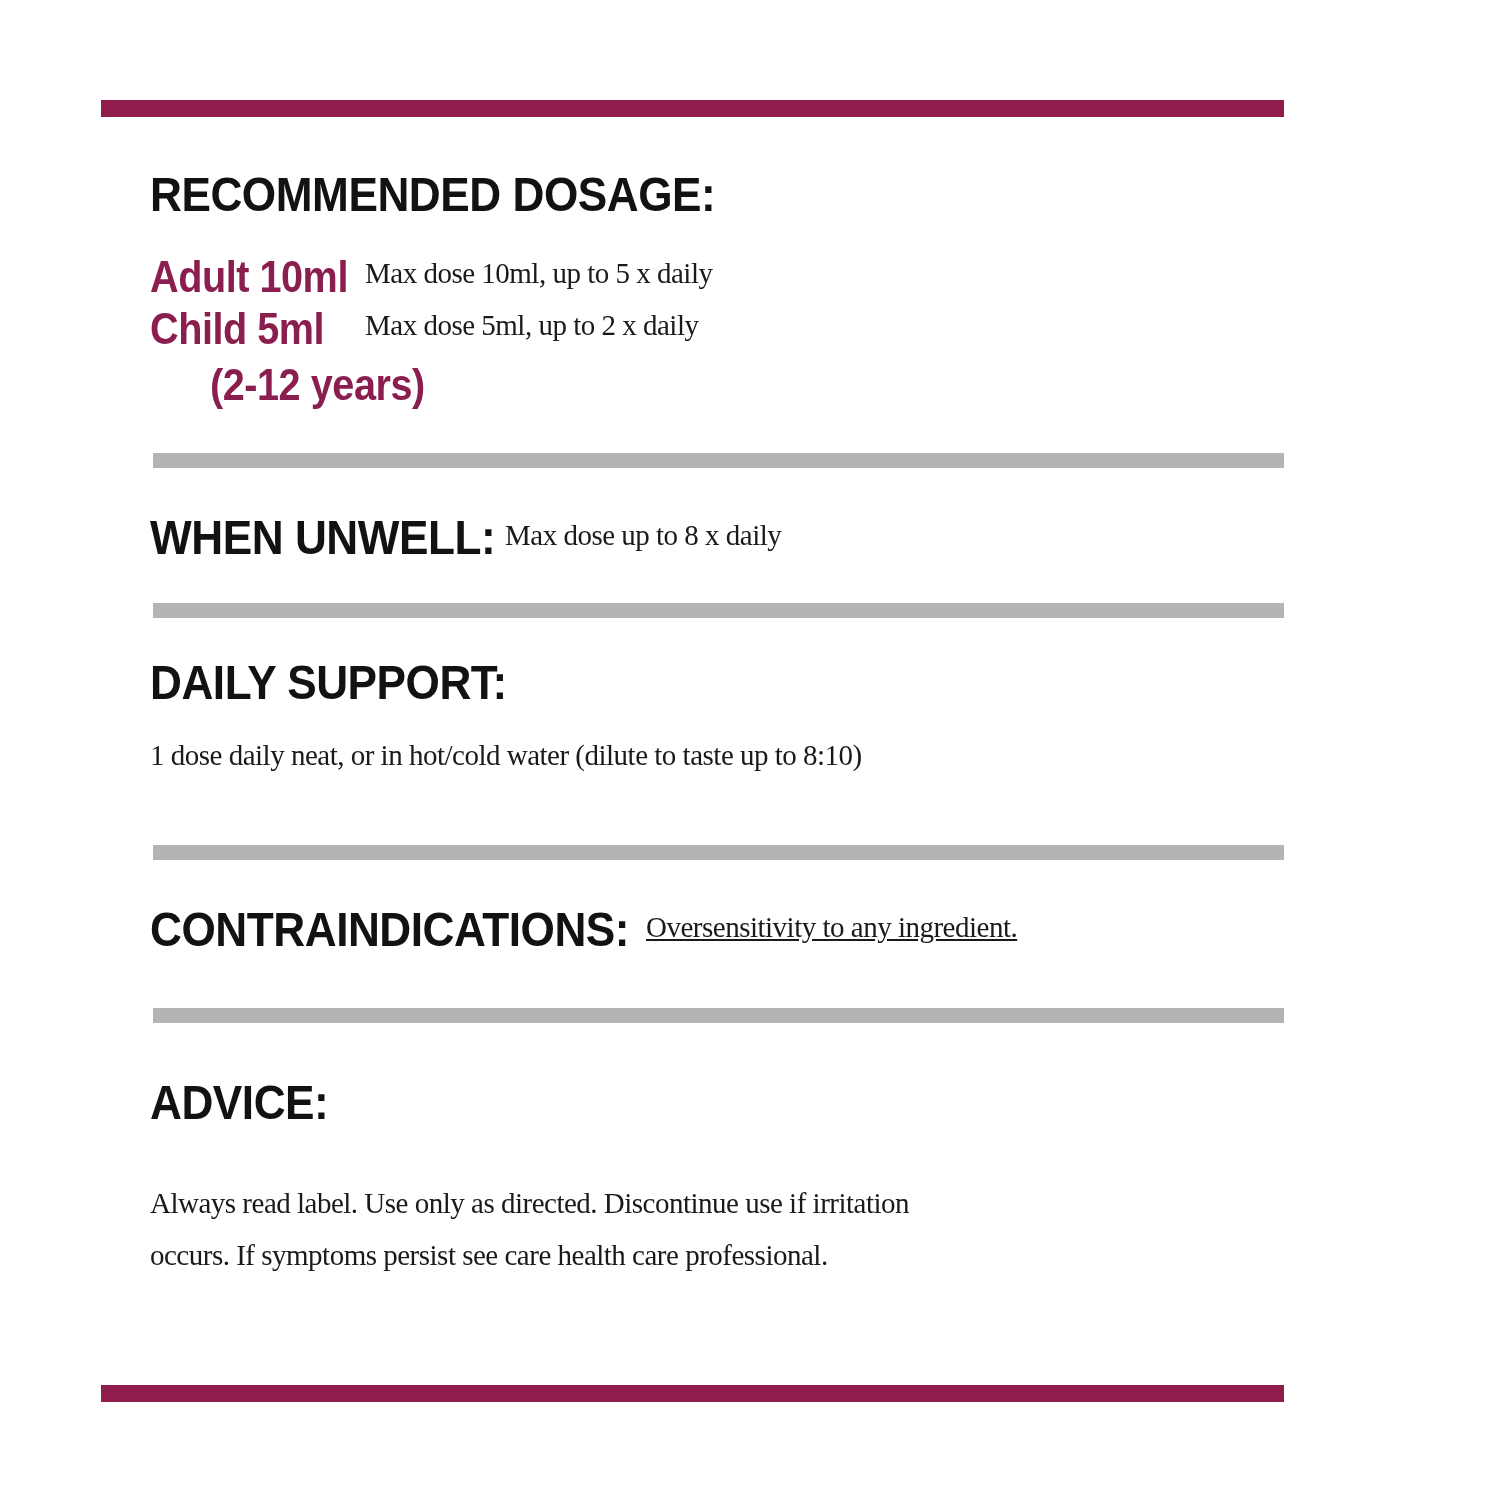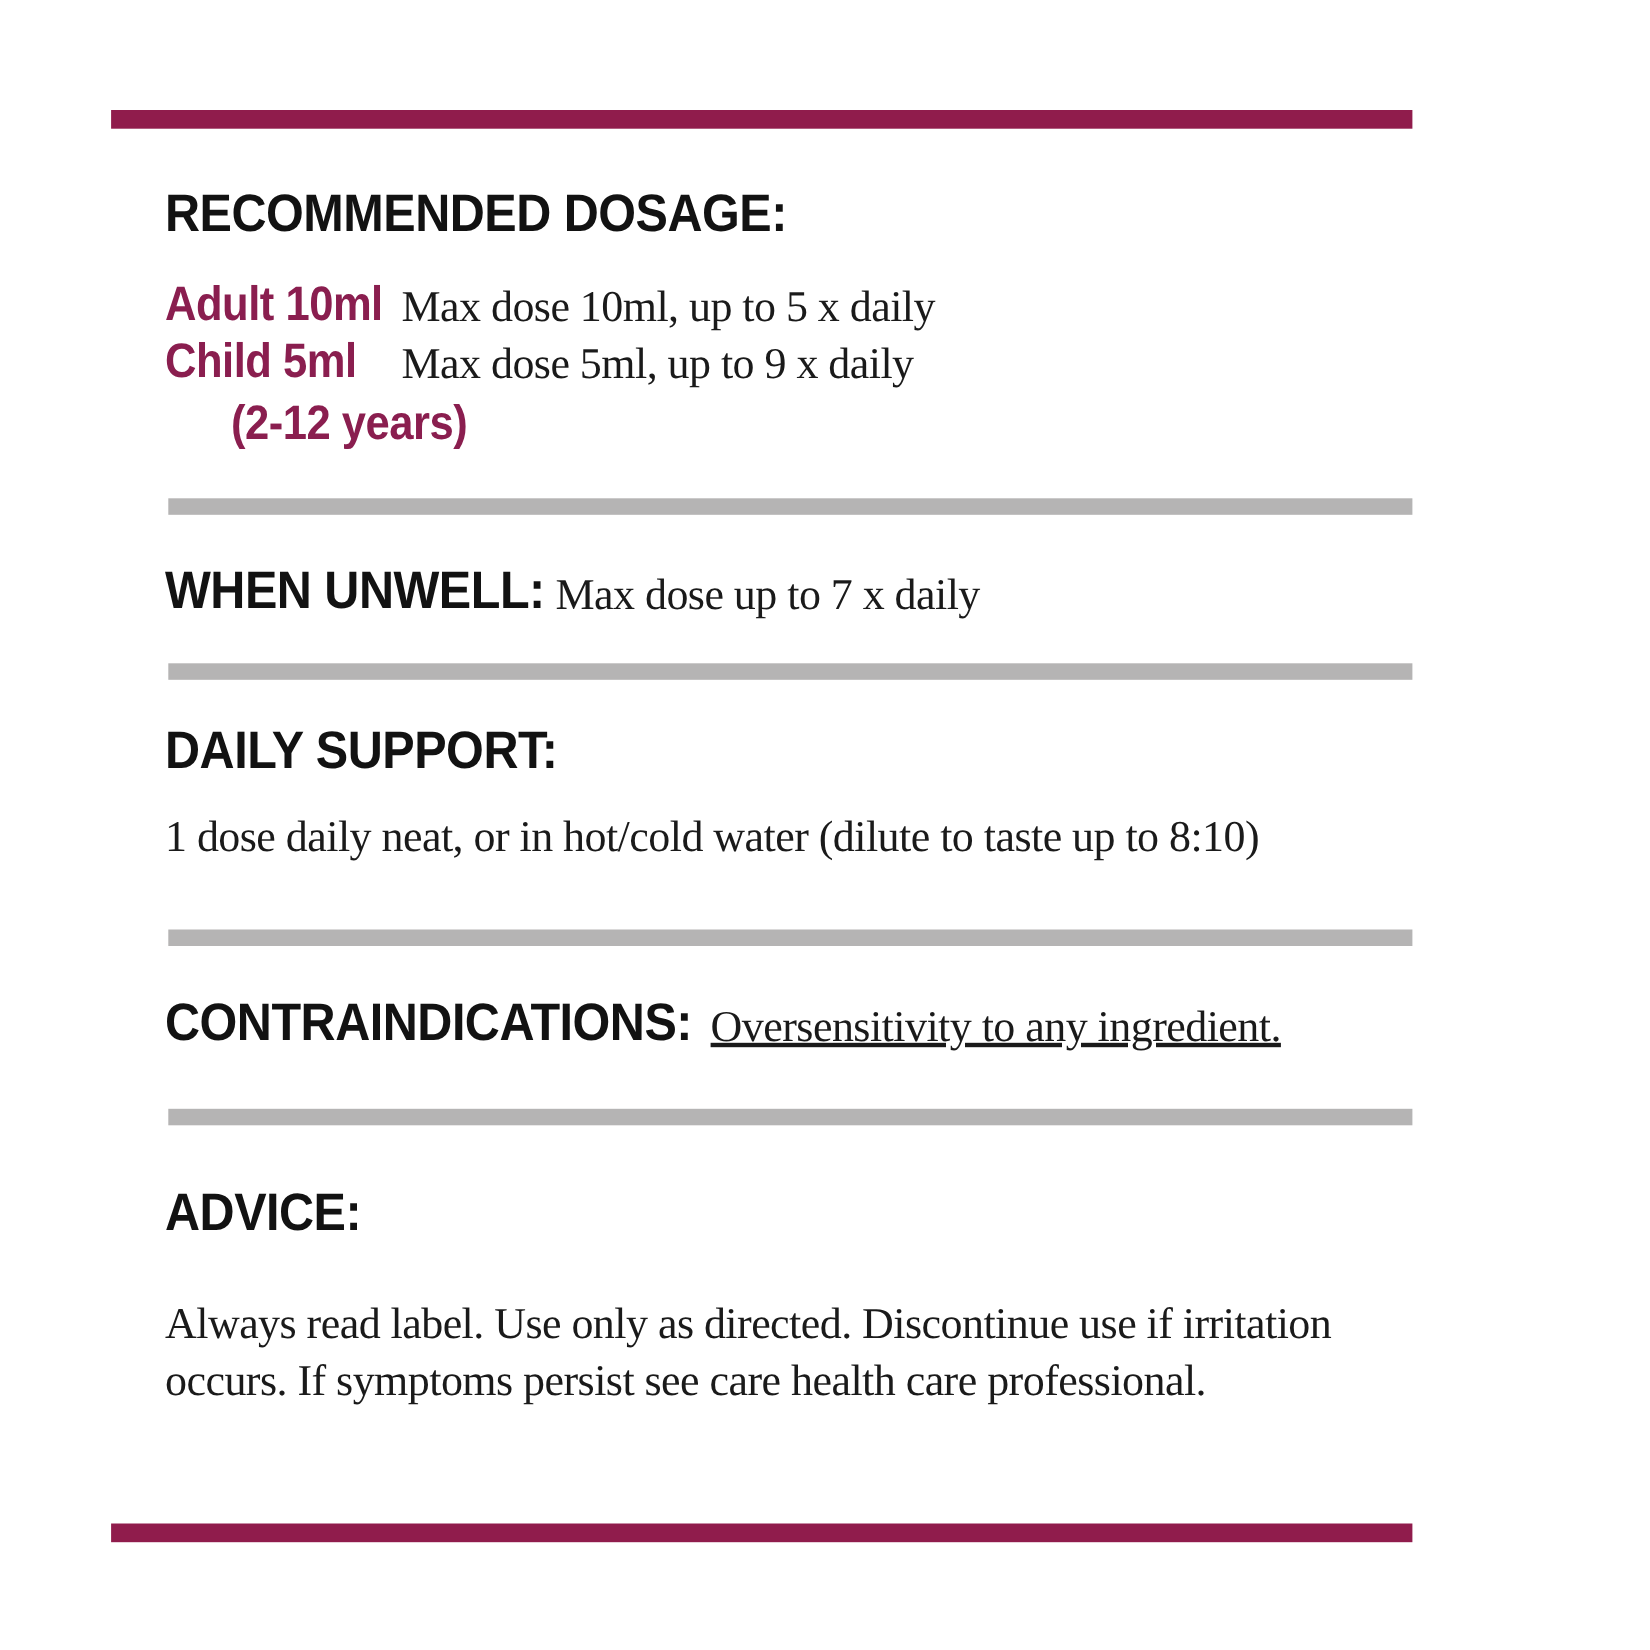--- a/index.html
+++ b/index.html
@@ -45,21 +45,21 @@
     white-space: nowrap;
   }
   .gothic.label {
     font-size: 44px;
     color: var(--maroon-text, #8A1E4F);
     transform: scaleX(0.9);
   }
   .serif {
     display: inline-block;
     font-family: "Liberation Serif", serif;
-    font-size: 40px;
+    font-size: 29px;
     line-height: 1;
     letter-spacing: -0.5px;
     color: var(--body, #1A1A1A);
     white-space: nowrap;
   }
   .serif.multiline {
     white-space: normal;
     line-height: 52px;
   }
   .serif.multiline .line {
@@ -73,28 +73,28 @@
 <div class="page">
 
   <div class="accent-bar top"></div>
 
   <span class="abs gothic" style="left:150px; top:171px;">RECOMMENDED DOSAGE:</span>
 
   <span class="abs gothic label" style="left:150px; top:255px;">Adult 10ml</span>
   <span class="abs serif" style="left:365px; top:259px;">Max dose 10ml, up to 5 x daily</span>
 
   <span class="abs gothic label" style="left:150px; top:307px;">Child 5ml</span>
-  <span class="abs serif" style="left:365px; top:311px;">Max dose 5ml, up to 9 x daily</span>
+  <span class="abs serif" style="left:365px; top:311px;">Max dose 5ml, up to 2 x daily</span>
 
   <span class="abs gothic label" style="left:210px; top:363px;">(2-12 years)</span>
 
   <div class="divider" style="top:453px;"></div>
 
   <span class="abs gothic" style="left:150px; top:514px;">WHEN UNWELL:</span>
-  <span class="abs serif" style="left:505px; top:521px;">Max dose up to 7 x daily</span>
+  <span class="abs serif" style="left:505px; top:521px;">Max dose up to 8 x daily</span>
 
   <div class="divider" style="top:603px;"></div>
 
   <span class="abs gothic" style="left:150px; top:659px;">DAILY SUPPORT:</span>
   <span class="abs serif" style="left:150px; top:741px;">1 dose daily neat, or in hot/cold water (dilute to taste up to 8:10)</span>
 
   <div class="divider" style="top:845px;"></div>
 
   <span class="abs gothic" style="left:150px; top:906px;">CONTRAINDICATIONS:</span>
   <span class="abs serif" style="left:646px; top:913px;text-decoration:underline;">Oversensitivity to any ingredient.</span>

